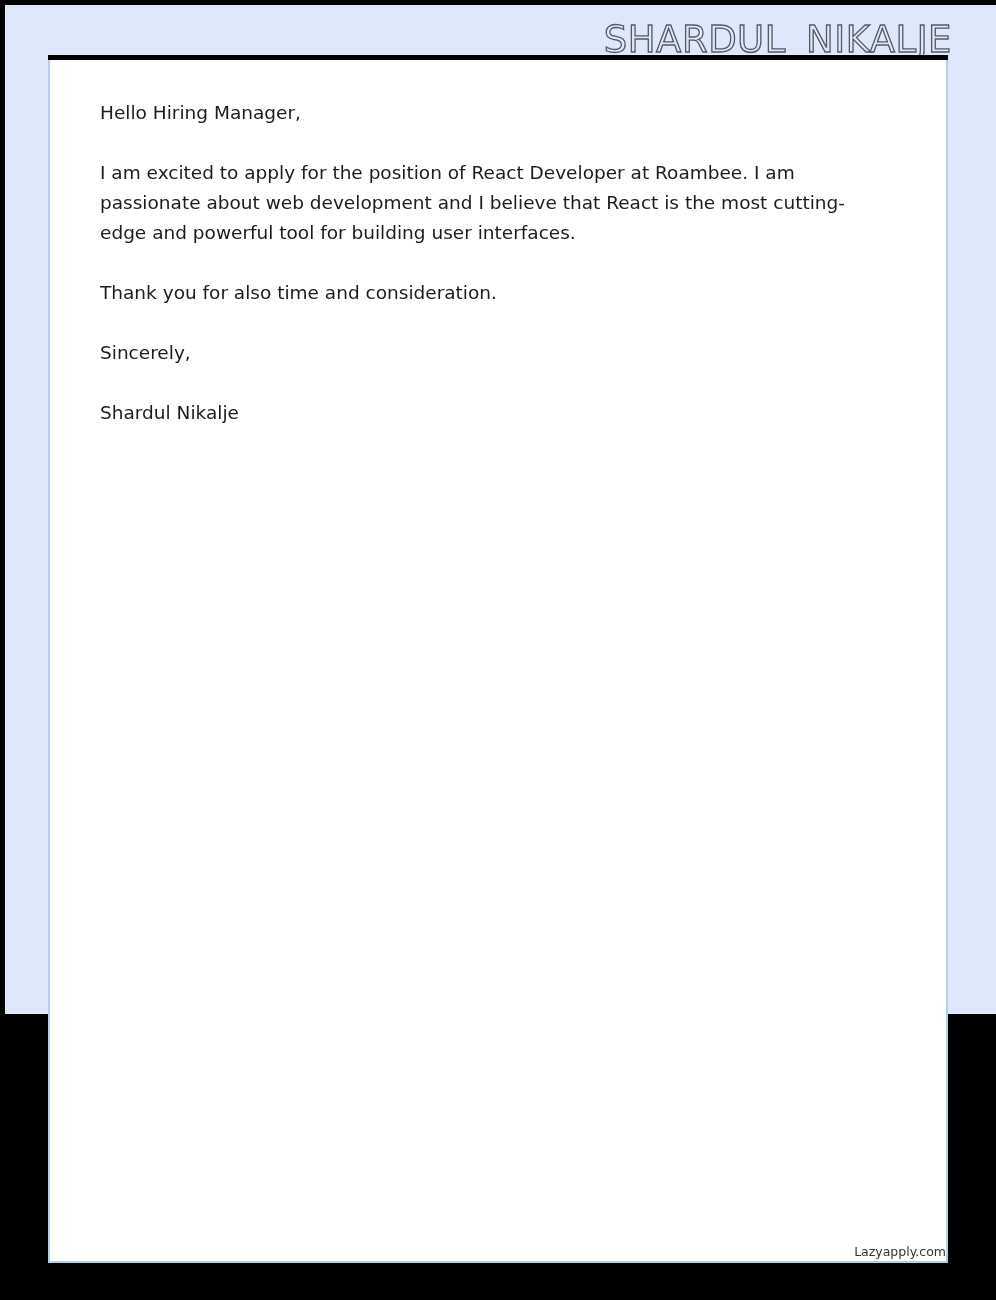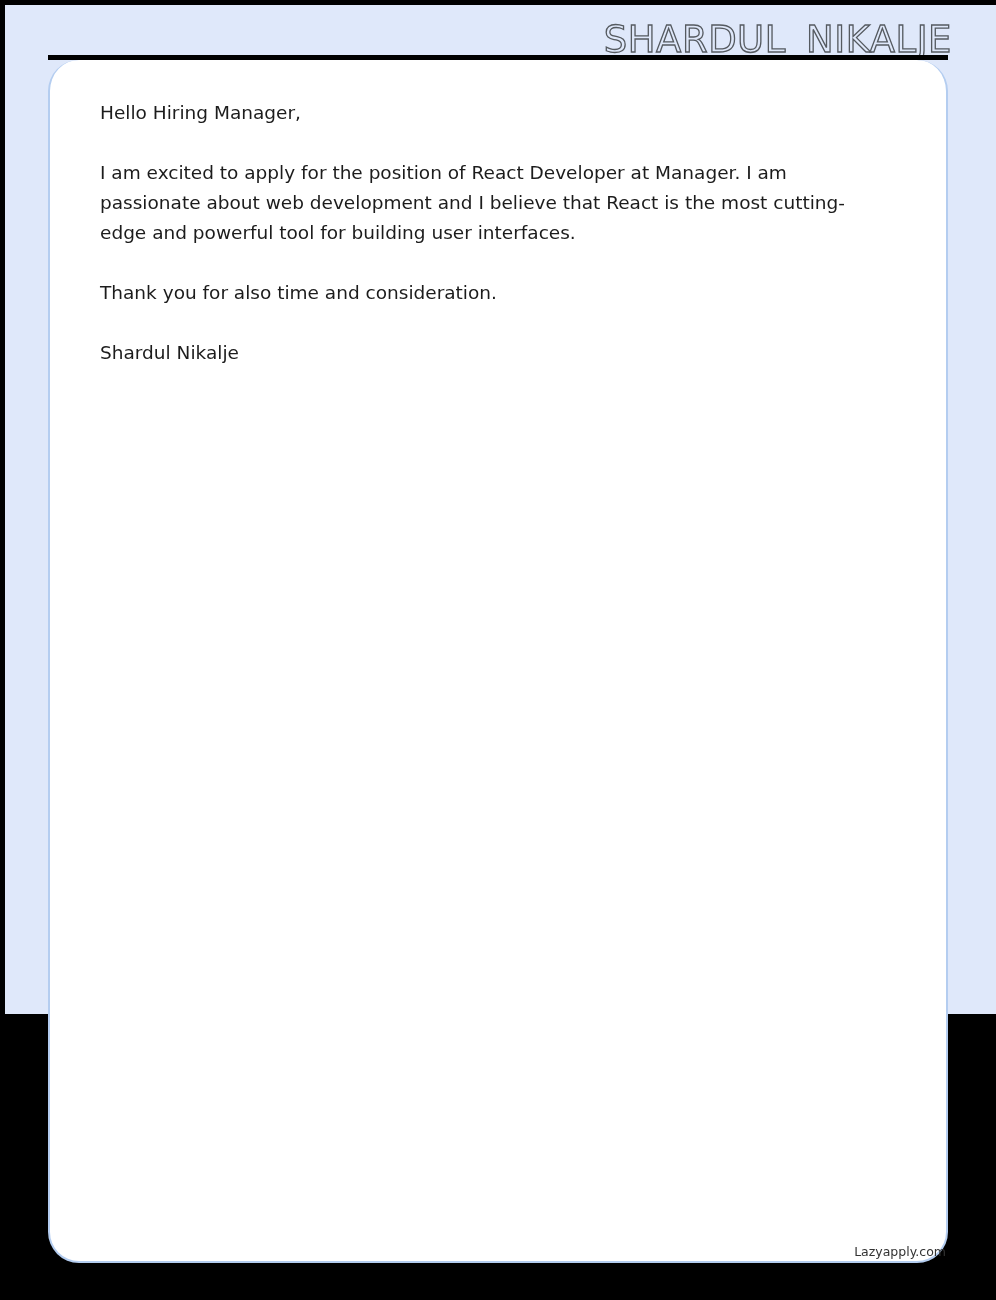--- a/index.html
+++ b/index.html
@@ -48,21 +48,20 @@
     .letter-card {
       position: absolute;
       left: 43px;
       top: 55px;
       width: 896px;
       height: 1201px;
       background: #ffffff;
       border-left: 2px solid #b4cdf0;
       border-right: 2px solid #b4cdf0;
       border-bottom: 2px solid #b4cdf0;
-      border-radius: 31px;
     }
     .letter-body {
       position: absolute;
       left: 50px;
       top: 38px;
       width: 790px;
       font-size: 18.5px;
       line-height: 30px;
       color: #1c1c1c;
     }
@@ -88,19 +87,20 @@
 </head>
 <body>
 
 <div class="page-frame">
   <div class="header-name">SHARDUL NIKALJE</div>
   <div class="header-rule"></div>
 
   <div class="letter-card">
     <div class="letter-body">
       <p>Hello Hiring Manager,</p>
-      <p>I am excited to apply for the position of React Developer at Manager. I am passionate about web development and I believe that React is the most cutting-edge and powerful tool for building user interfaces.</p>
+      <p>I am excited to apply for the position of React Developer at Roambee. I am passionate about web development and I believe that React is the most cutting-edge and powerful tool for building user interfaces.</p>
       <p>Thank you for also time and consideration.</p>
+      <p>Sincerely,</p>
       <p class="signature-name">Shardul Nikalje</p>
     </div>
     <div class="footer-brand">Lazyapply.com</div>
   </div>
 </div>
 
 </body></html>

